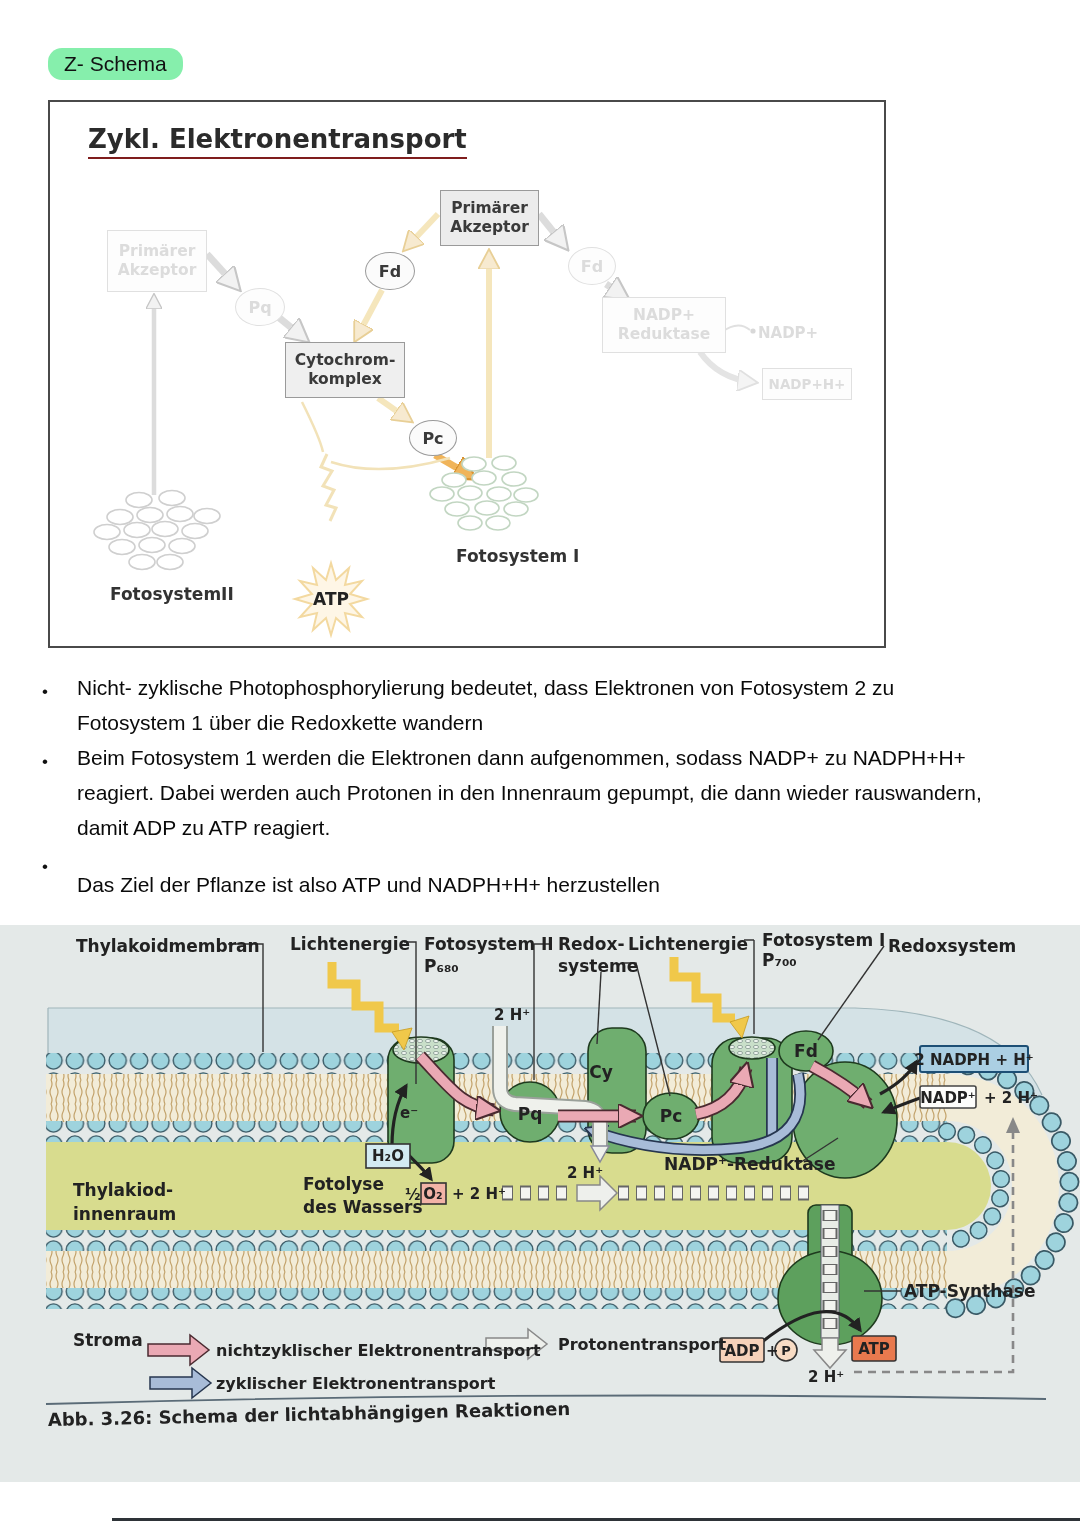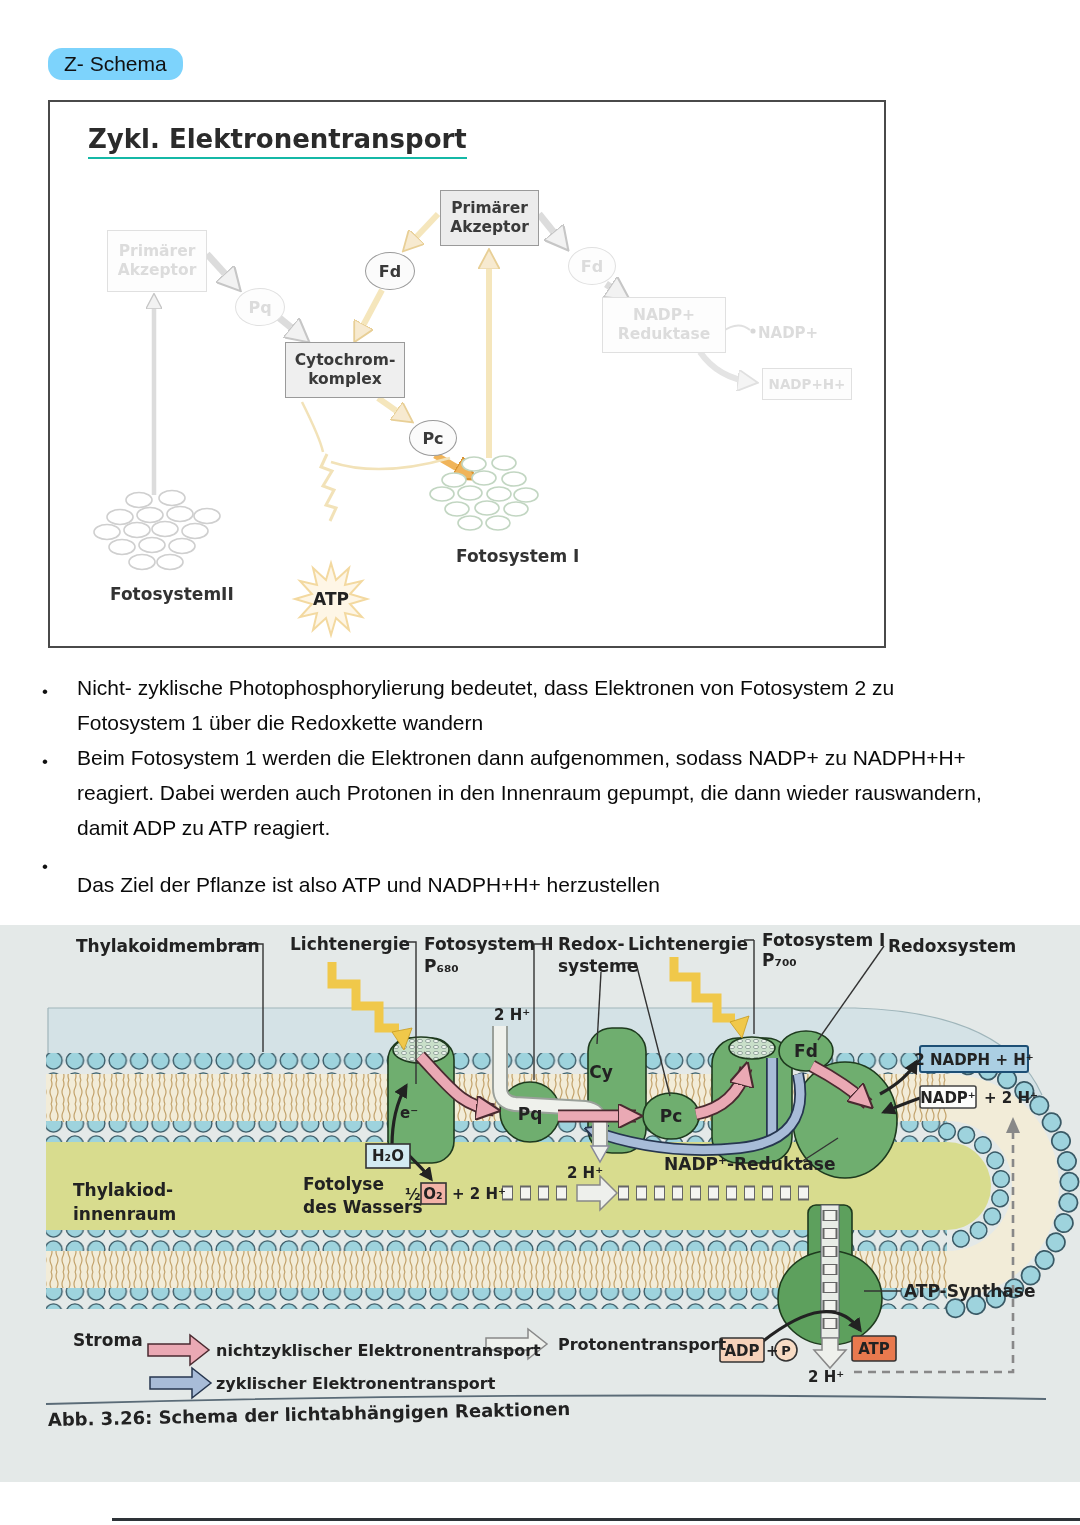--- a/index.html
+++ b/index.html
@@ -1,25 +1,25 @@
 <!DOCTYPE html>
 <html><head>
 <meta charset="utf-8">
 <style>
   html,body{margin:0;padding:0;}
   body{width:1080px;height:1525px;position:relative;background:#ffffff;
        font-family:"Liberation Sans",sans-serif;overflow:hidden;}
   .a{position:absolute;}
   
-  .pill{left:48px;top:48px;background:#7dd3fc;border-radius:14px;padding:4px 16px;
+  .pill{left:48px;top:48px;background:#86efac;border-radius:14px;padding:4px 16px;
         font-size:21px;color:#111;}
   
   .dbox{left:48px;top:100px;width:834px;height:544px;border:2px solid #4a4a4a;background:#fff;}
   .dtitle{left:38px;top:22px;font-size:26px;font-weight:bold;color:#2b2b2b;
-          border-bottom:2px solid #14b8a6;padding-bottom:3px;font-family:"DejaVu Sans",sans-serif;}
+          border-bottom:2px solid #7f1d1d;padding-bottom:3px;font-family:"DejaVu Sans",sans-serif;}
   .nbox{border:1.5px solid #9a9a9a;background:#efefef;color:#3a3a3a;display:flex;
         flex-direction:column;align-items:center;justify-content:center;
         font-size:15.5px;font-weight:600;line-height:1.25;text-align:left;
         font-family:"DejaVu Sans",sans-serif;}
   .oval{border:1.5px solid #9a9a9a;background:#fbfbfb;border-radius:50%;display:flex;
         align-items:center;justify-content:center;font-size:16px;font-weight:600;color:#3a3a3a;
         font-family:"DejaVu Sans",sans-serif;}
   .faded{border-color:#e0e0e0 !important;color:#dcdcdc !important;background:#fdfdfd !important;}
   .fadedtxt{color:#dcdcdc;font-size:15px;font-weight:600;font-family:"DejaVu Sans",sans-serif;}
   .energietxt{font-size:14.5px;font-weight:600;color:#444;line-height:1.5;

